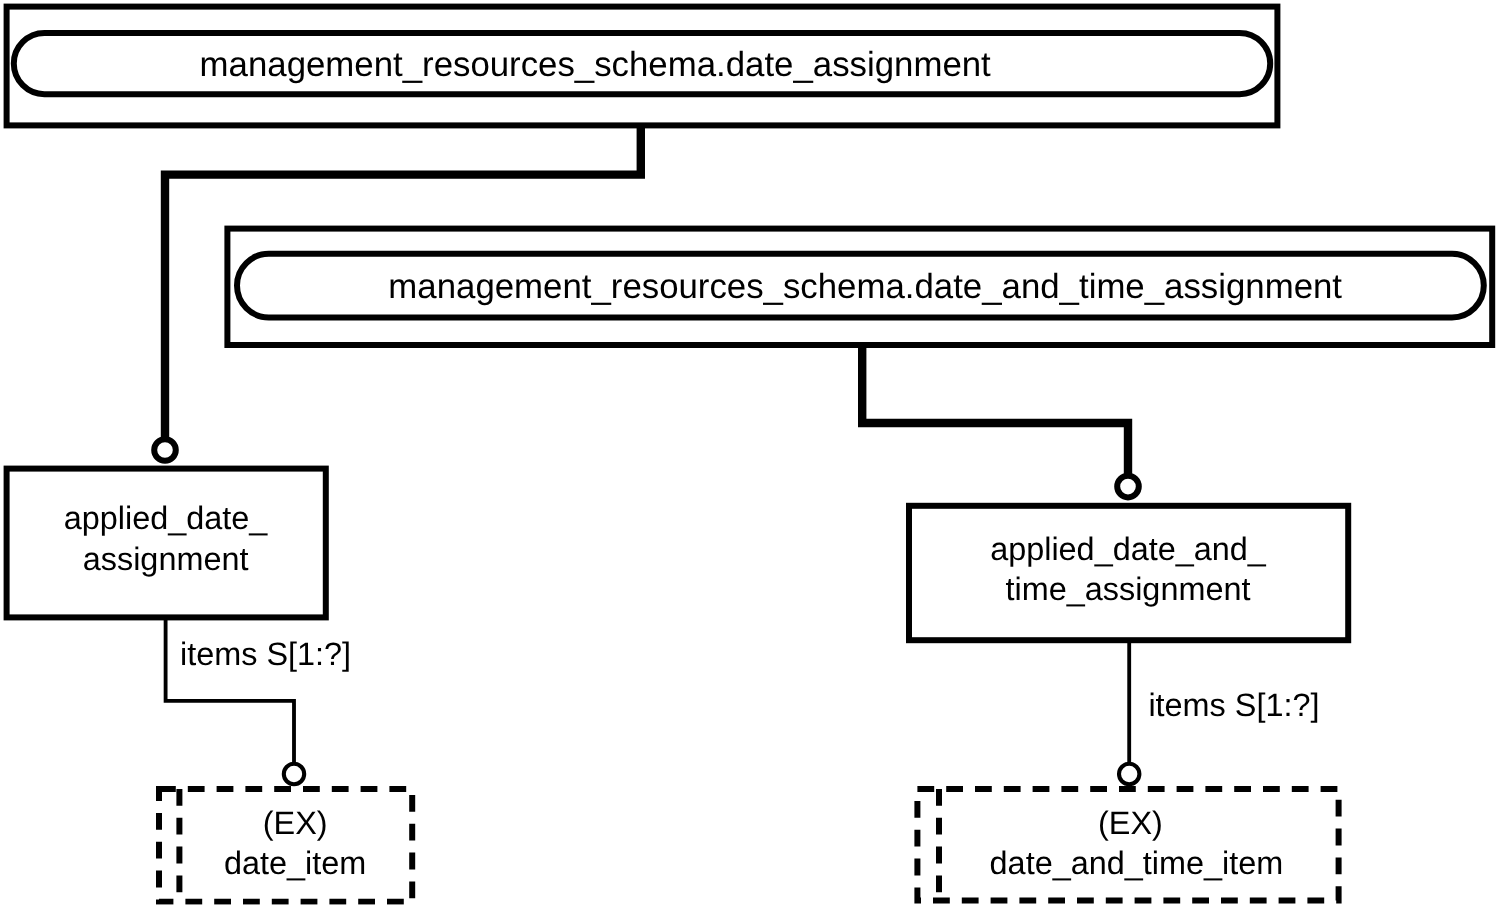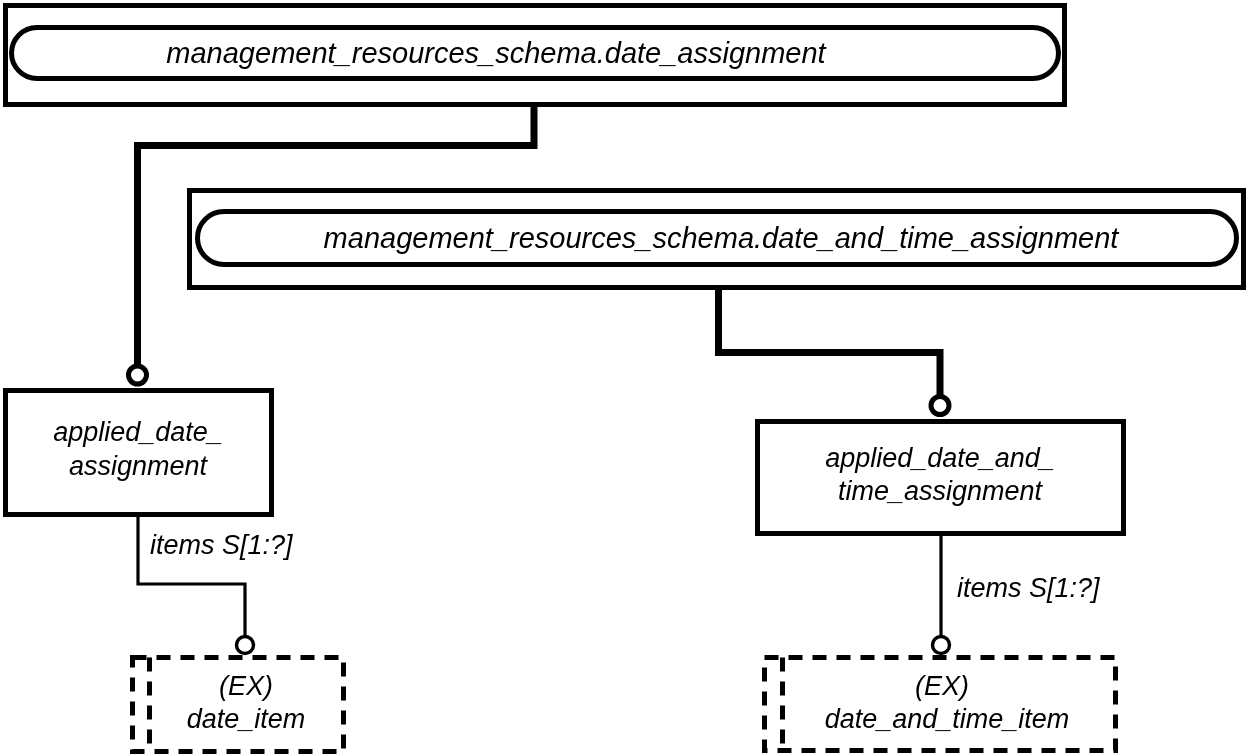--- a/index.html
+++ b/index.html
@@ -7,21 +7,20 @@
     padding: 0;
     background: #ffffff;
   }
   #diagram-root {
     position: relative;
     width: 1250px;
     height: 754px;
     background: #ffffff;
     overflow: hidden;
     font-family: "Liberation Sans", sans-serif;
-    font-style: italic;
   }
   #express-g-svg {
     position: absolute;
     left: 0;
     top: 0;
     width: 1250px;
     height: 754px;
     display: block;
   }
   .schema-outer {

